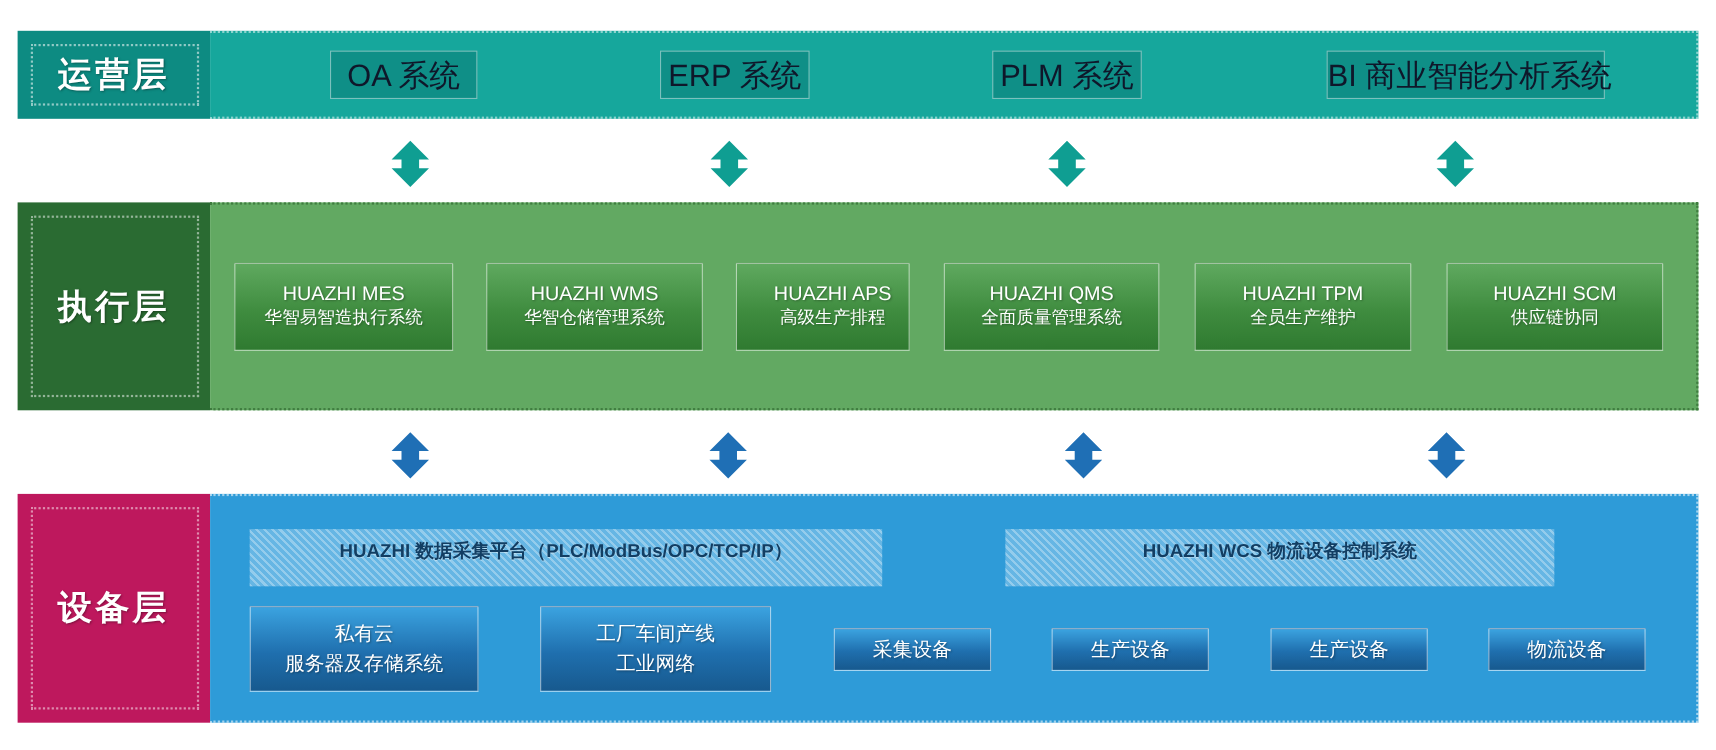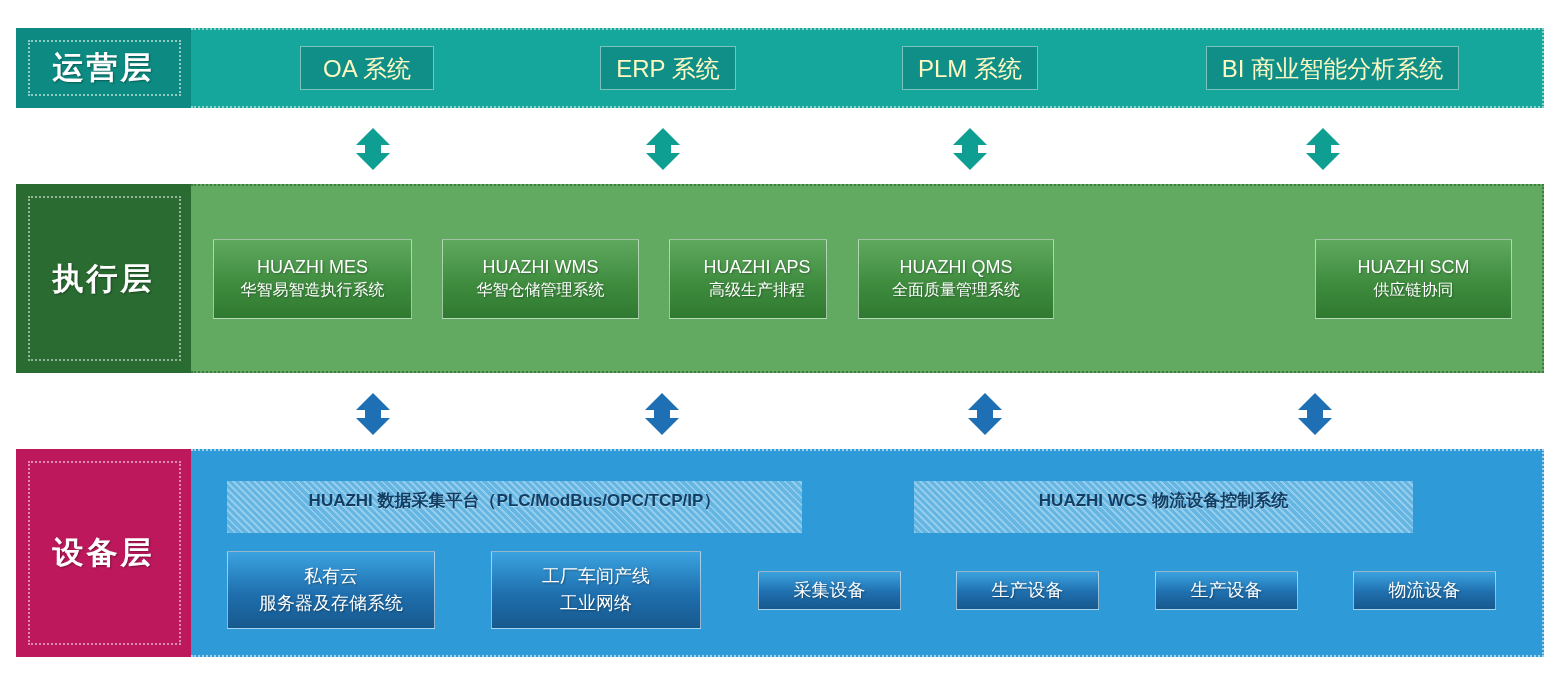--- a/index.html
+++ b/index.html
@@ -39,21 +39,21 @@
     border-top:2px dotted rgba(255,255,255,.5);
     border-right:2px dotted rgba(255,255,255,.5);
     border-bottom:2px dotted rgba(255,255,255,.5);
   }
   .ops-row{position:absolute;inset:0;}
   .ops-box{
     position:absolute;top:50%;transform:translateY(-50%);
     height:44px;line-height:44px;
     background:#0f8f87;
     border:1px solid rgba(255,255,255,.45);
-    color:#fef9c3;font-size:24px;text-align:center;
+    color:#0f172a;font-size:28px;text-align:center;
     box-sizing:border-box;white-space:nowrap;
   }
 
   
   #exec{left:16px;top:184px;width:1528px;height:189px;}
   #exec .layer-label{background:#2a6b32;}
   #exec .inner-dot{border:2px dotted rgba(255,255,255,.5);}
   #exec .layer-body{
     background:#62a962;
     border-top:2px dotted #3f7c3f;
@@ -172,20 +172,24 @@
             <div class="cn">华智仓储管理系统</div>
           </div>
           <div class="exec-box" style="left: 478px; width: 158px; padding-left: 18px;">
             <div class="en">HUAZHI APS</div>
             <div class="cn">高级生产排程</div>
           </div>
           <div class="exec-box" style="left: 667px; width: 196px;">
             <div class="en">HUAZHI QMS</div>
             <div class="cn">全面质量管理系统</div>
           </div>
+          <div class="exec-box" style="left: 895px; width: 197px;">
+            <div class="en">HUAZHI TPM</div>
+            <div class="cn">全员生产维护</div>
+          </div>
           <div class="exec-box" style="left: 1124px; width: 197px;">
             <div class="en">HUAZHI SCM</div>
             <div class="cn">供应链协同</div>
           </div>
         </div>
     </div>
   </div>
 
   <div id="arrows-bottom">
       <div class="arrow" style="left: 350px; top: 391px;">

